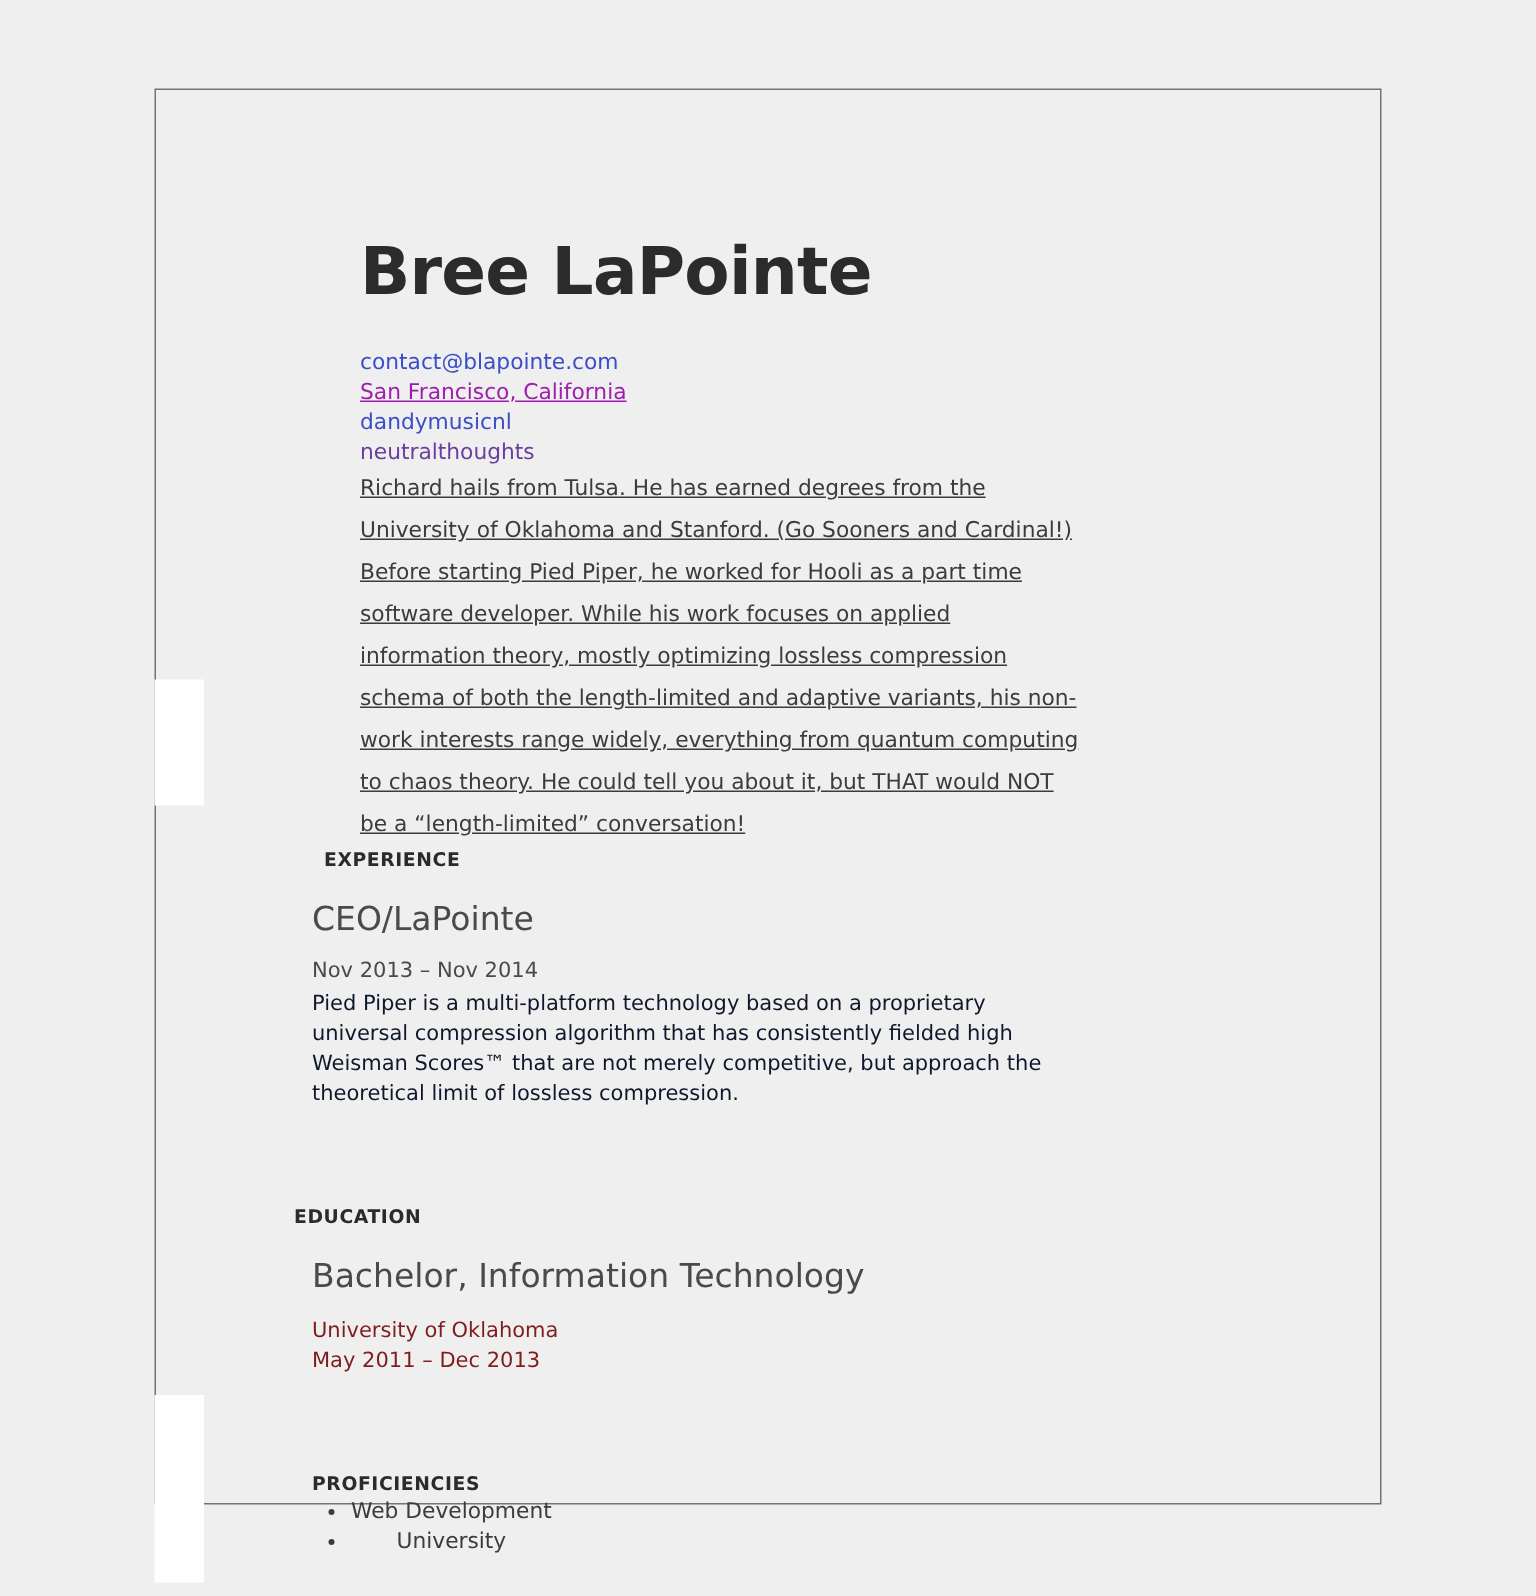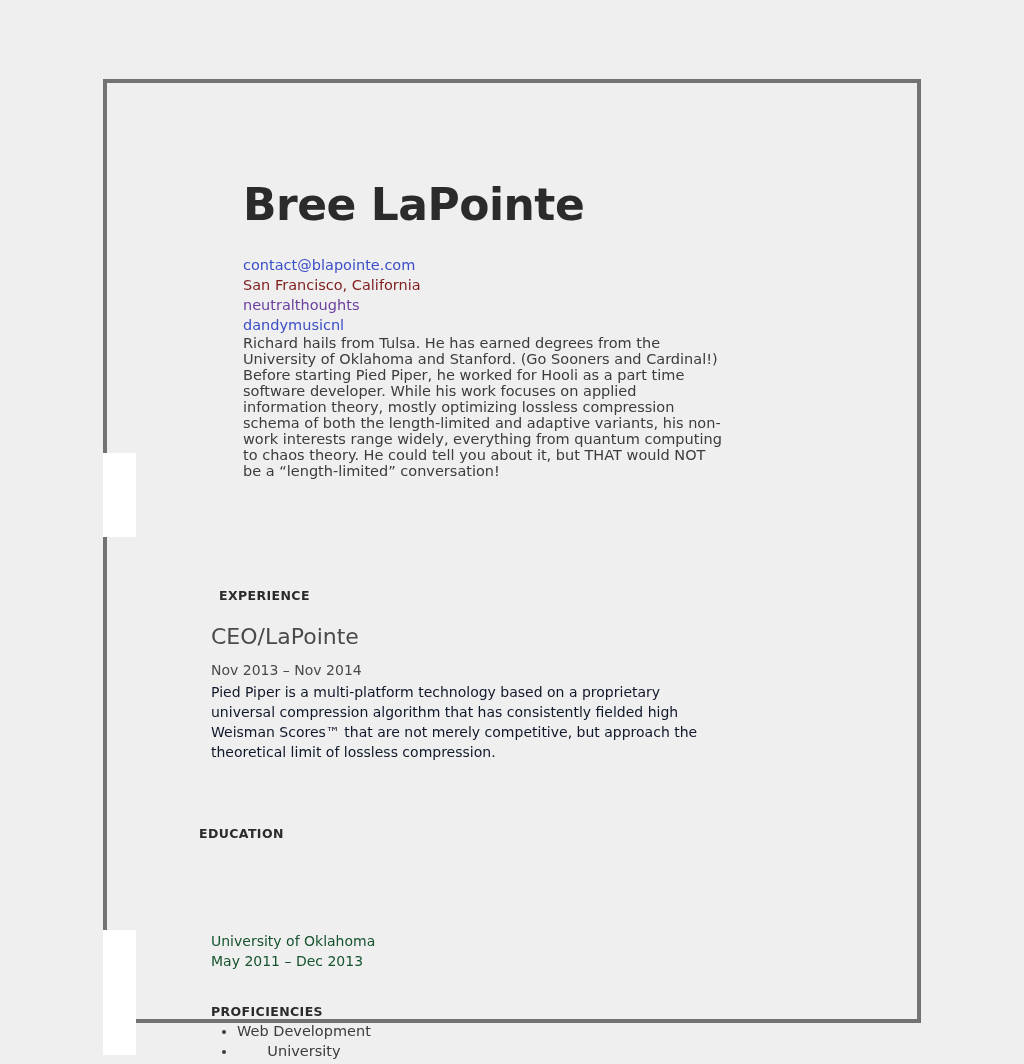--- a/index.html
+++ b/index.html
@@ -15,23 +15,22 @@
     overflow: hidden;
   }
 
   .resume-page {
     position: absolute;
     left: 103px;
     top: 59px;
     width: 818px;
     height: 944px;
     background: #efefef;
-    border: 4px solid #737373;
+    border: 1px solid #737373;
     box-sizing: border-box;
-    margin-top: 20px;
   }
 
   
   .white-strip-a {
     position: absolute;
     left: 103px;
     top: 453px;
     width: 33px;
     height: 84px;
     background: #ffffff;
@@ -67,27 +66,28 @@
     line-height: 20px;
     color: #3c3c3c;
   }
   .contact-block a,
   .contact-block .linkish {
     display: block;
     text-decoration: none;
   }
   .link-blue { color: #3b4ec8; }
   .link-purple { color: #6b3fa0; }
-  .plain { color: #7f1d1d; display: block; }
+  .plain { color: #a21caf; display: block; text-decoration: underline; }
 
   .summary {
     margin-top: 0px;
     color: #3c3c3c;
     font-size: 14.5px;
-    line-height: 16px;
+    line-height: 28px;
+    text-decoration: underline;
   }
 
   .section-head {
     position: absolute;
     font-size: 12.5px;
     font-weight: bold;
     letter-spacing: 0.4px;
     color: #2b2b2b;
     text-transform: uppercase;
   }
@@ -124,23 +124,23 @@
     position: absolute;
     left: 104px;
     top: 779px;
     font-size: 22px;
     color: #4a4a4a;
     font-weight: normal;
   }
   .edu-school {
     position: absolute;
     left: 104px;
-    top: 848px;
+    top: 817px;
     font-size: 14px;
-    color: #14532d;
+    color: #7f1d1d;
     line-height: 20px;
   }
 
   .prof-list {
     position: absolute;
     left: 104px;
     top: 938px;
     margin: 0;
     padding-left: 26px;
     font-size: 14.5px;
@@ -152,31 +152,32 @@
 </head>
 <body>
 
 <div class="resume-page">
 
   <div class="name">Bree LaPointe</div>
 
   <div class="contact-block">
     <span class="linkish link-blue">contact@blapointe.com</span>
     <span class="plain">San Francisco, California</span>
+    <span class="linkish link-blue">dandymusicnl</span>
     <span class="linkish link-purple">neutralthoughts</span>
-    <span class="linkish link-blue">dandymusicnl</span>
     <div class="summary">Richard hails from Tulsa. He has earned degrees from the University of Oklahoma and Stanford. (Go Sooners and Cardinal!) Before starting Pied Piper, he worked for Hooli as a part time software developer. While his work focuses on applied information theory, mostly optimizing lossless compression schema of both the length-limited and adaptive variants, his non-work interests range widely, everything from quantum computing to chaos theory. He could tell you about it, but THAT would NOT be a “length-limited” conversation!</div>
   </div>
 
   <div class="section-head sec-experience">EXPERIENCE</div>
   <div class="job-title">CEO/LaPointe</div>
   <div class="job-dates">Nov 2013 – Nov 2014</div>
   <div class="job-desc">Pied Piper is a multi-platform technology based on a proprietary universal compression algorithm that has consistently fielded high Weisman Scores™ that are not merely competitive, but approach the theoretical limit of lossless compression.</div>
 
   <div class="section-head sec-education">EDUCATION</div>
+  <div class="edu-degree">Bachelor, Information Technology</div>
   <div class="edu-school">
     <span>University of Oklahoma</span><br>
     <span>May 2011 – Dec 2013</span>
   </div>
 
   <div class="section-head sec-proficiencies">PROFICIENCIES</div>
   <ul class="prof-list">
     <li>Web Development</li>
     <li>University</li>
   </ul>

